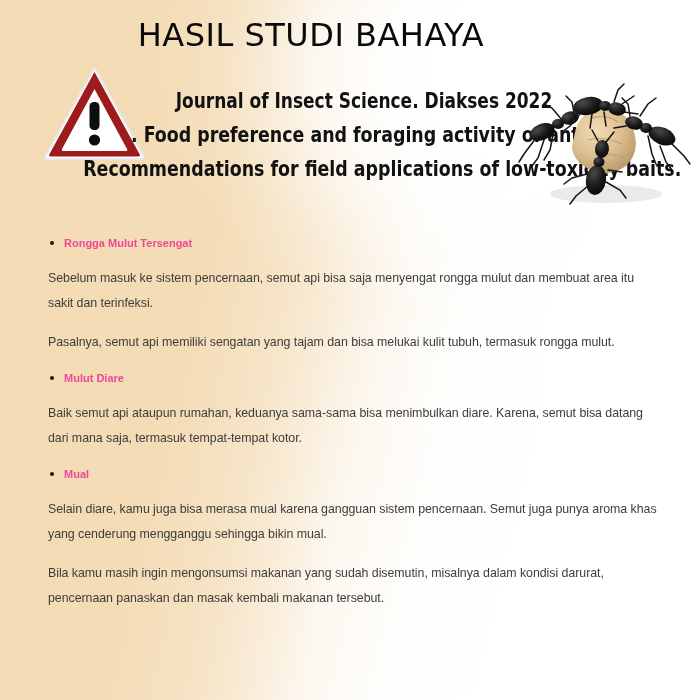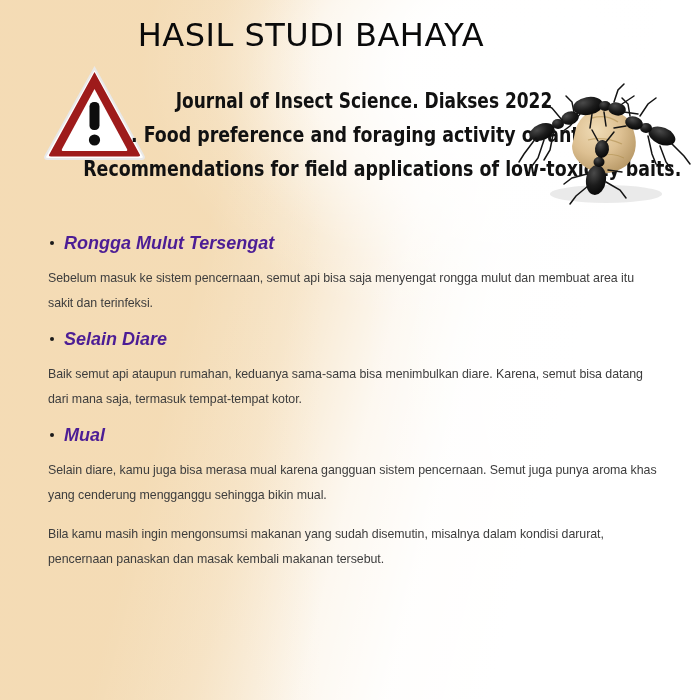--- a/index.html
+++ b/index.html
@@ -128,27 +128,26 @@
   .ant-photo svg { display: block; width: 180px; height: 140px; }
 
   
   .article {
     position: relative;
     padding: 6px 40px 0 48px;
   }
   .sec-heading {
     font-family: "Liberation Sans", sans-serif;
     font-weight: 700;
-    font-size: 18px;
-    color: #4c1d95;
+    font-size: 11px;
+    color: #ec4899;
     margin: 0 0 14px 0;
     padding-left: 16px;
     position: relative;
     line-height: 18px;
-    font-style: italic;
   }
   .sec-heading::before {
     content: "";
     position: absolute;
     left: 2px;
     top: 7px;
     width: 4px;
     height: 4px;
     border-radius: 50%;
     background: #1a1a1a;
@@ -281,24 +280,27 @@
       </div>
     </div>
 
     <div class="article">
 
       <div class="sec sec-1">
         <div class="sec-heading">Rongga Mulut Tersengat</div>
         <p class="para">
           <span>Sebelum masuk ke sistem pencernaan, semut api bisa saja menyengat rongga mulut dan membuat area itu sakit dan terinfeksi.</span>
         </p>
+        <p class="para">
+          <span>Pasalnya, semut api memiliki sengatan yang tajam dan bisa melukai kulit tubuh, termasuk rongga mulut.</span>
+        </p>
       </div>
 
       <div class="sec sec-2">
-        <div class="sec-heading">Selain Diare</div>
+        <div class="sec-heading">Mulut Diare</div>
         <p class="para">
           <span>Baik semut api ataupun rumahan, keduanya sama-sama bisa </span><a class="lnk">menimbulkan diare</a><span>. Karena, semut bisa datang dari mana saja, termasuk tempat-tempat kotor.</span>
         </p>
       </div>
 
       <div class="sec sec-3">
         <div class="sec-heading">Mual</div>
         <p class="para">
           <span>Selain diare, kamu juga bisa merasa </span><a class="lnk">mual</a><span> karena gangguan sistem pencernaan. Semut juga punya aroma khas yang cenderung mengganggu sehingga bikin mual.</span>
         </p>

